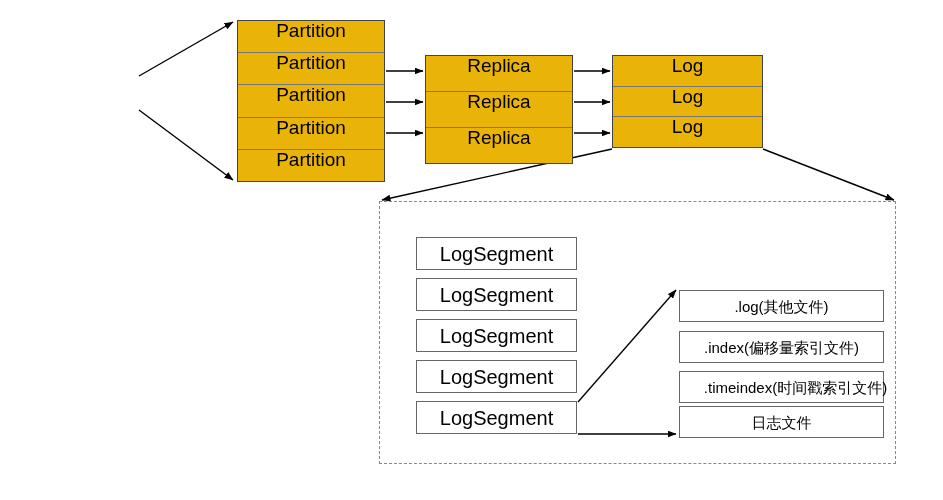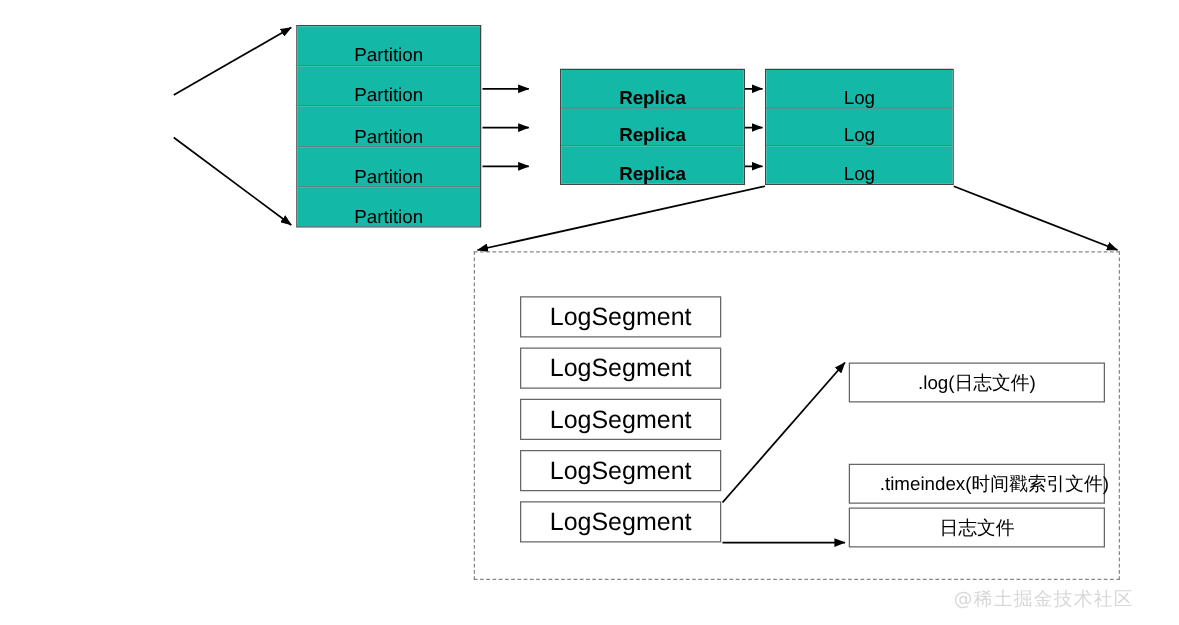--- a/index.html
+++ b/index.html
@@ -40,28 +40,28 @@
     position: absolute;
     box-sizing: border-box;
     background: #ffffff;
     border: 1px solid #444444;
     display: flex;
     flex-direction: column;
   }
   .stack .cell {
     flex: 1 1 0;
     display: flex;
-    align-items: flex-end;
+    align-items: flex-start;
     justify-content: center;
     color: #000000;
-    font-size: 15px;
+    font-size: 19px;
     line-height: 1;
     border-bottom: 1px solid #777777;
     box-sizing: border-box;
-    background: #14b8a6;
+    background: #eab308;
   }
   .stack .cell:last-child {
     border-bottom: none;
   }
   .dashed-group {
     position: absolute;
     box-sizing: border-box;
     border: 1px dashed #888888;
     background: transparent;
   }
@@ -122,21 +122,21 @@
       <span>Partition</span>
     </div>
     <div class="cell">
       <span>Partition</span>
     </div>
     <div class="cell">
       <span>Partition</span>
     </div>
   </div>
 
-  <div class="stack" style="left:448px; top:55px; width:148px; height:93px;font-weight:bold;">
+  <div class="stack" style="left:425px; top:55px; width:148px; height:109px;">
     <div class="cell">
       <span>Replica</span>
     </div>
     <div class="cell">
       <span>Replica</span>
     </div>
     <div class="cell">
       <span>Replica</span>
     </div>
   </div>
@@ -165,24 +165,26 @@
     <span>LogSegment</span>
   </div>
   <div class="node segbox" style="left:416px; top:360px; width:161px; height:33px;">
     <span>LogSegment</span>
   </div>
   <div class="node segbox" style="left:416px; top:401px; width:161px; height:33px;">
     <span>LogSegment</span>
   </div>
 
   <div class="node filebox" style="left:679px; top:290px; width:205px; height:32px;">
-    <span>.log(日志文件)</span>
+    <span>.log(其他文件)</span>
+  </div>
+  <div class="node filebox" style="left:679px; top:331px; width:205px; height:32px;">
+    <span>.index(偏移量索引文件)</span>
   </div>
   <div class="node filebox" style="left:679px; top:371px; width:205px; height:32px;padding-left:28px;">
     <span>.timeindex(时间戳索引文件)</span>
   </div>
   <div class="node filebox" style="left:679px; top:406px; width:205px; height:32px;">
     <span>日志文件</span>
   </div>
 
-  <div class="watermark" style="left:763px; top:470px;">@稀土掘金技术社区</div>
 
 </div>
 
 </body></html>

